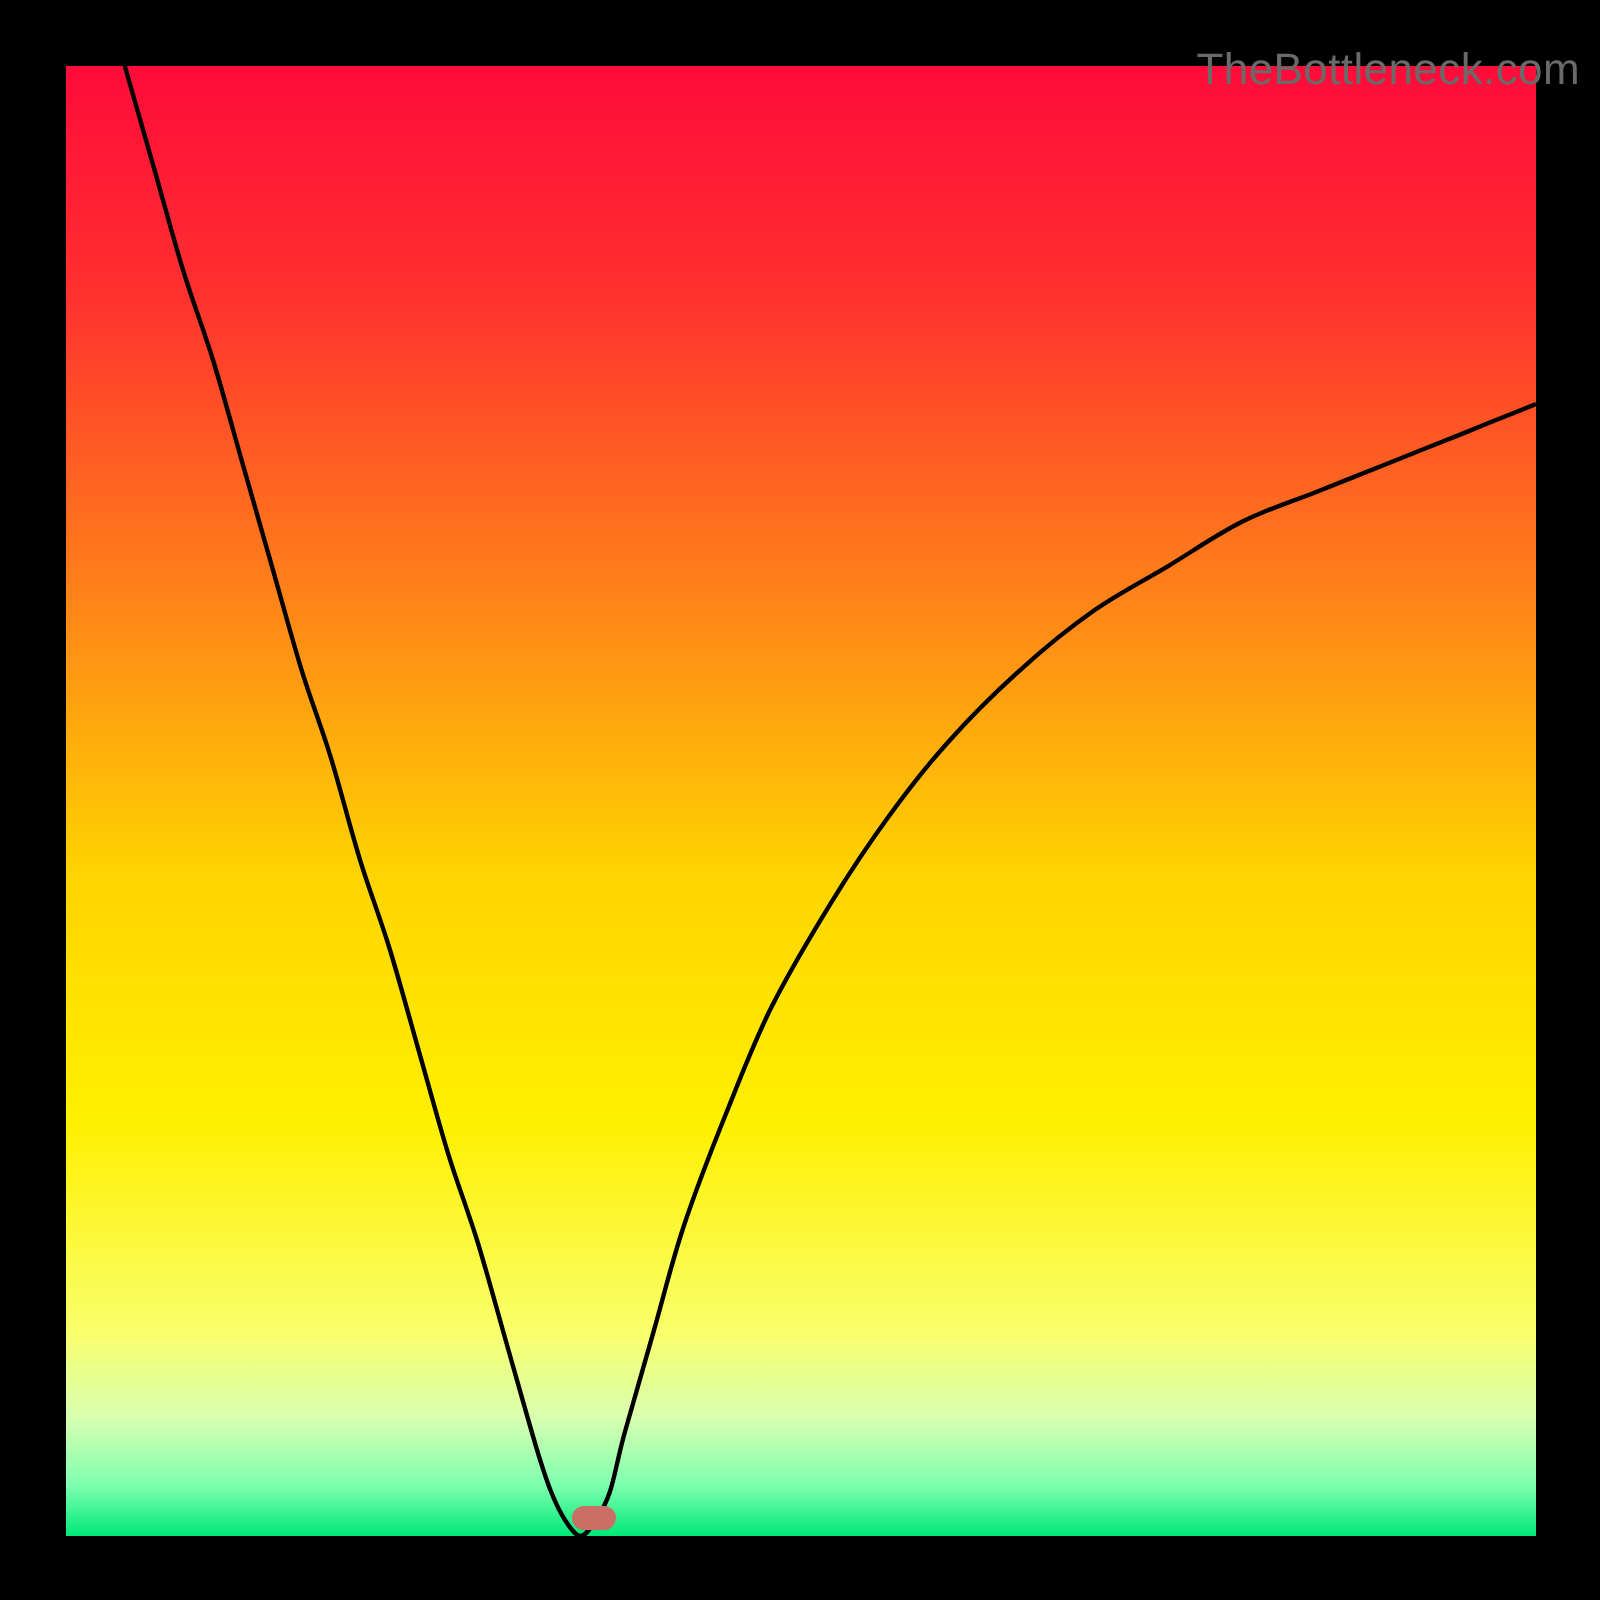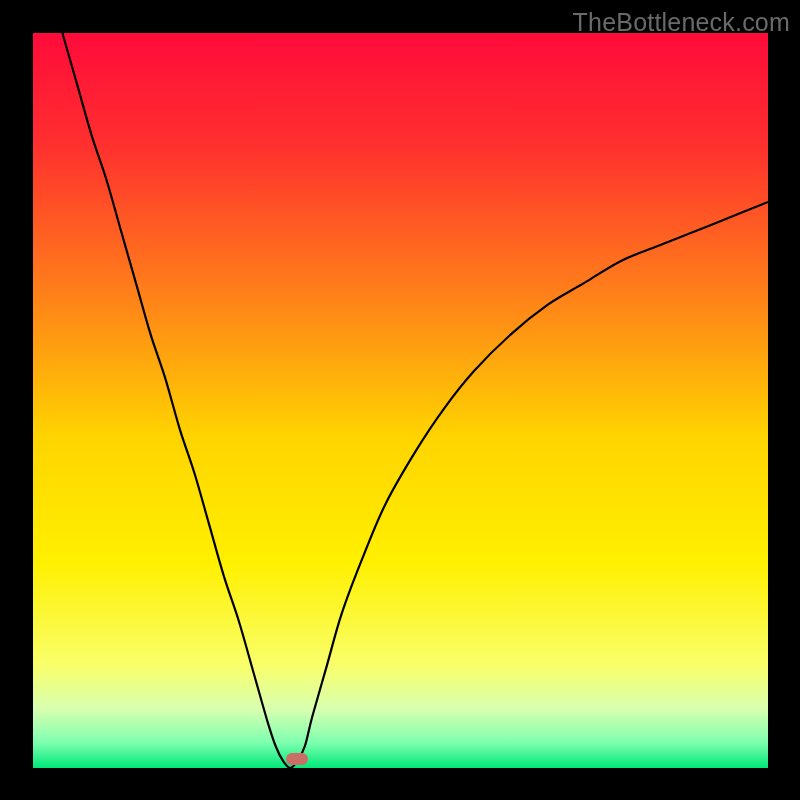--- a/index.html
+++ b/index.html
@@ -24,24 +24,24 @@
   }
   .curve-svg {
     position: absolute;
     left: 0; top: 0;
     width: 735px;
     height: 735px;
     overflow: visible;
   }
   .watermark {
     position: absolute;
-    top: 8px;
+    top: 22px;
     right: 10px;
     color: #6a6a6a;
-    font-size: 25px;
+    font-size: 22px;
     font-weight: 500;
     letter-spacing: 0.2px;
     z-index: 10;
   }
   .marker {
     position: absolute;
     width: 22px;
     height: 12px;
     background: #cb6e66;
     border-radius: 6px;

